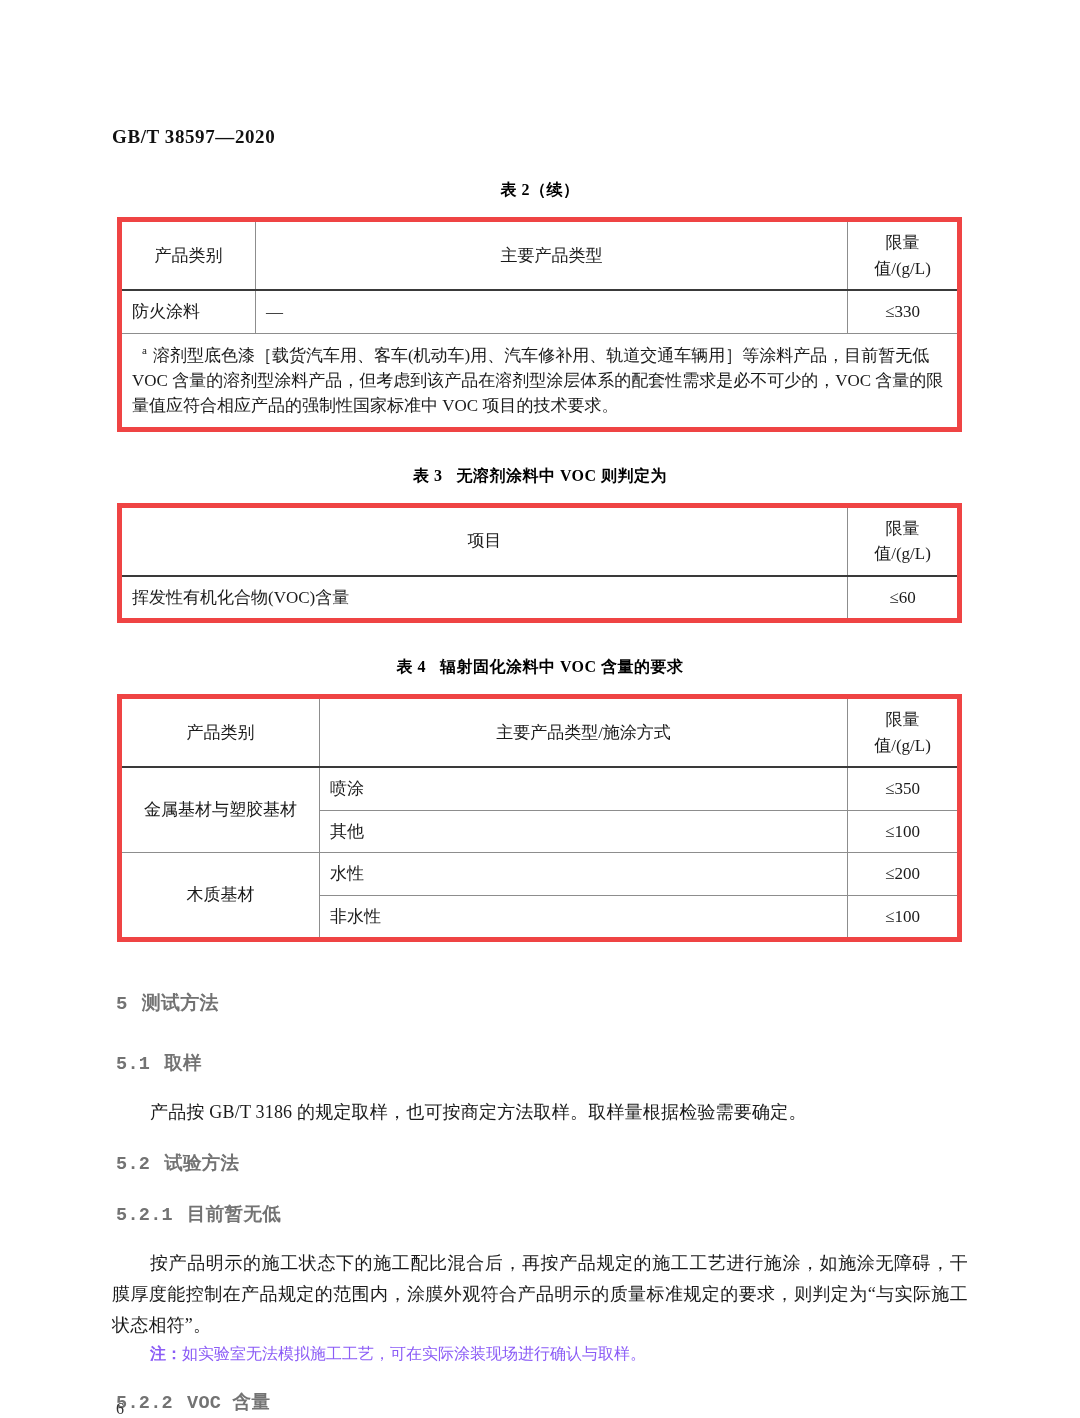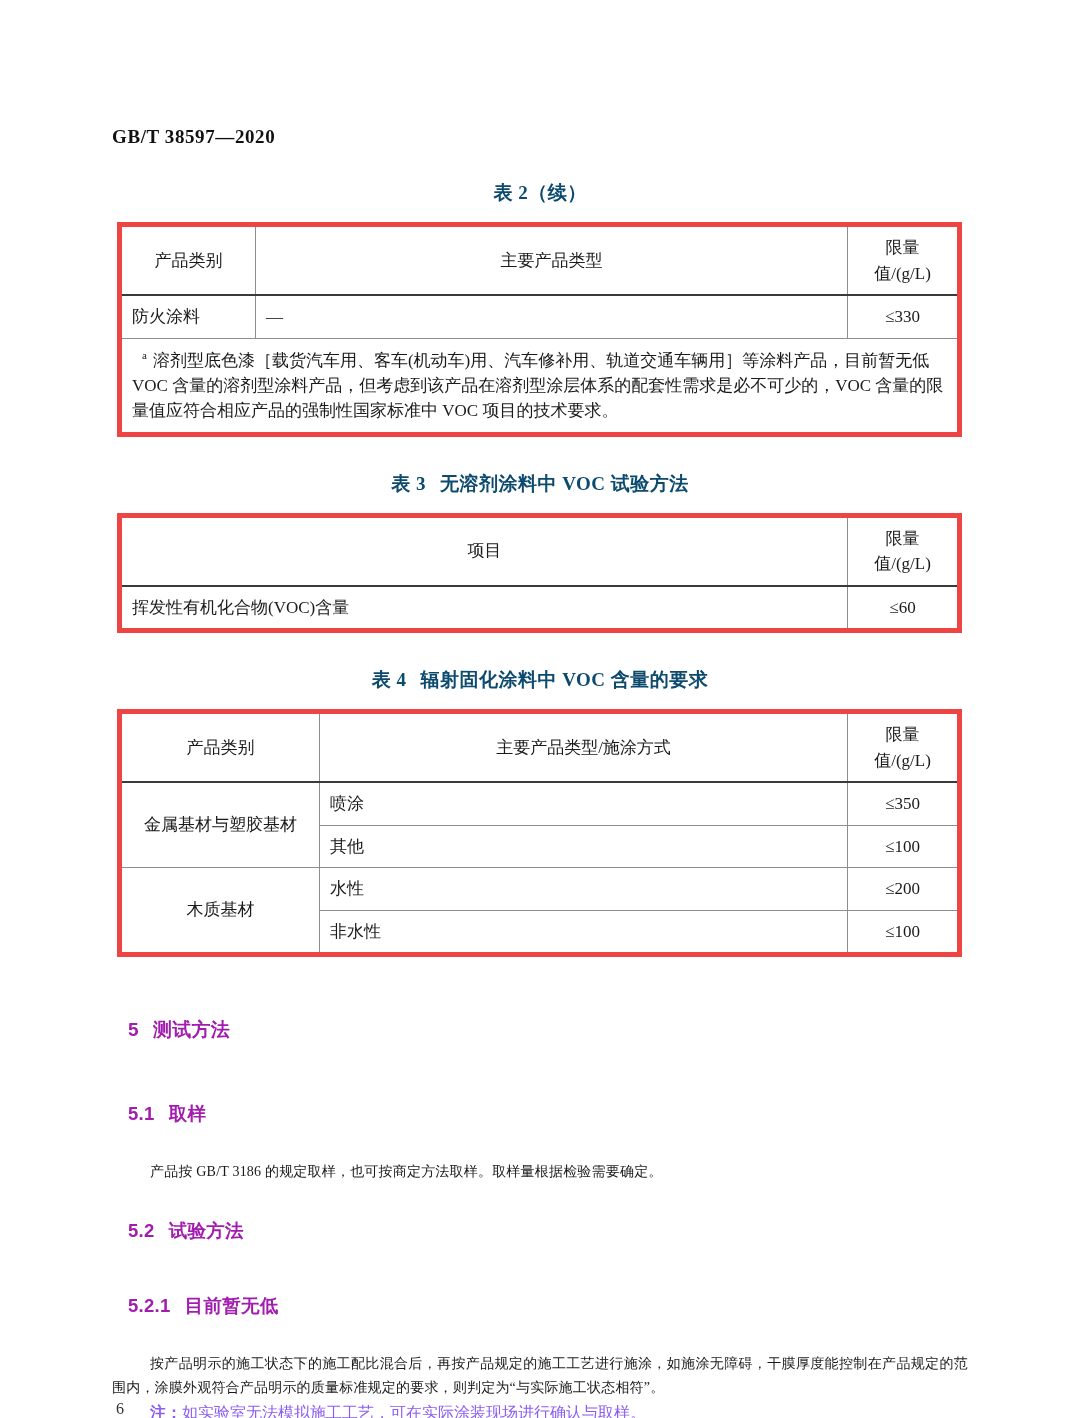--- a/index.html
+++ b/index.html
@@ -41,24 +41,24 @@
     position: absolute;
     top: 180px;
     left: 112px;
     width: 856px;
   }
 
   
   .table-caption {
     text-align: center;
     font-weight: bold;
-    font-size: 19px;
+    font-size: 16px;
     letter-spacing: 0.5px;
     margin: 0 0 16px 0;
-    color: #0c4a6e;
+    color: #000000;
   }
   .table-caption .cap-gap { display:inline-block; width: 7px; }
 
   
   table.std {
     border-collapse: collapse;
     width: 840px;
     margin: 0 0 0 5px;
     background: #fff;
     table-layout: fixed;
@@ -99,35 +99,35 @@
   .footnote-body {
     display: inline;
   }
   .footnote-cell p {
     margin: 0;
     text-indent: 0;
   }
 
   
   .sec {
-    font-family: Liberation Sans, sans-serif;
+    font-family: Liberation Mono, monospace;
     font-weight: bold;
     font-size: 18.5px;
-    color: #a21caf;
-    margin: 16px;
+    color: #737373;
+    margin: 4px;
     letter-spacing: 0.3px;
   }
   .sec .num-part {
     display: inline-block;
     min-width: 0;
     margin-right: 14px;
   }
   .sec.lvl1 { font-size: 19px; }
   .para {
-    font-size: 14px;
+    font-size: 18px;
     line-height: 1.72;
     text-indent: 38px;
     margin: 0;
     text-align: justify;
     color: #1a1a1a;
     letter-spacing: 0.2px;
   }
   .note {
     font-size: 16px;
     line-height: 1.6;
@@ -188,21 +188,21 @@
               <span class="footnote-marker">a</span><span class="footnote-body">溶剂型底色漆［载货汽车用、客车(机动车)用、汽车修补用、轨道交通车辆用］等涂料产品，目前暂无低 VOC 含量的溶剂型涂料产品，但考虑到该产品在溶剂型涂层体系的配套性需求是必不可少的，VOC 含量的限量值应符合相应产品的强制性国家标准中 VOC 项目的技术要求。</span>
             </p>
           </td>
         </tr>
       </tbody>
     </table>
 
     <div class="gap-l"></div>
 
     <div class="table-caption">
-      <span>表 3</span><span class="cap-gap"></span><span class="cap-gap"></span><span>无溶剂涂料中 VOC 试验方法</span>
+      <span>表 3</span><span class="cap-gap"></span><span class="cap-gap"></span><span>无溶剂涂料中 VOC 则判定为</span>
     </div>
 
     <table class="std">
       <colgroup>
         <col style="width:728px">
         <col style="width:112px">
       </colgroup>
       <tbody>
         <tr class="hdr">
           <td class="ctr">项目</td>

